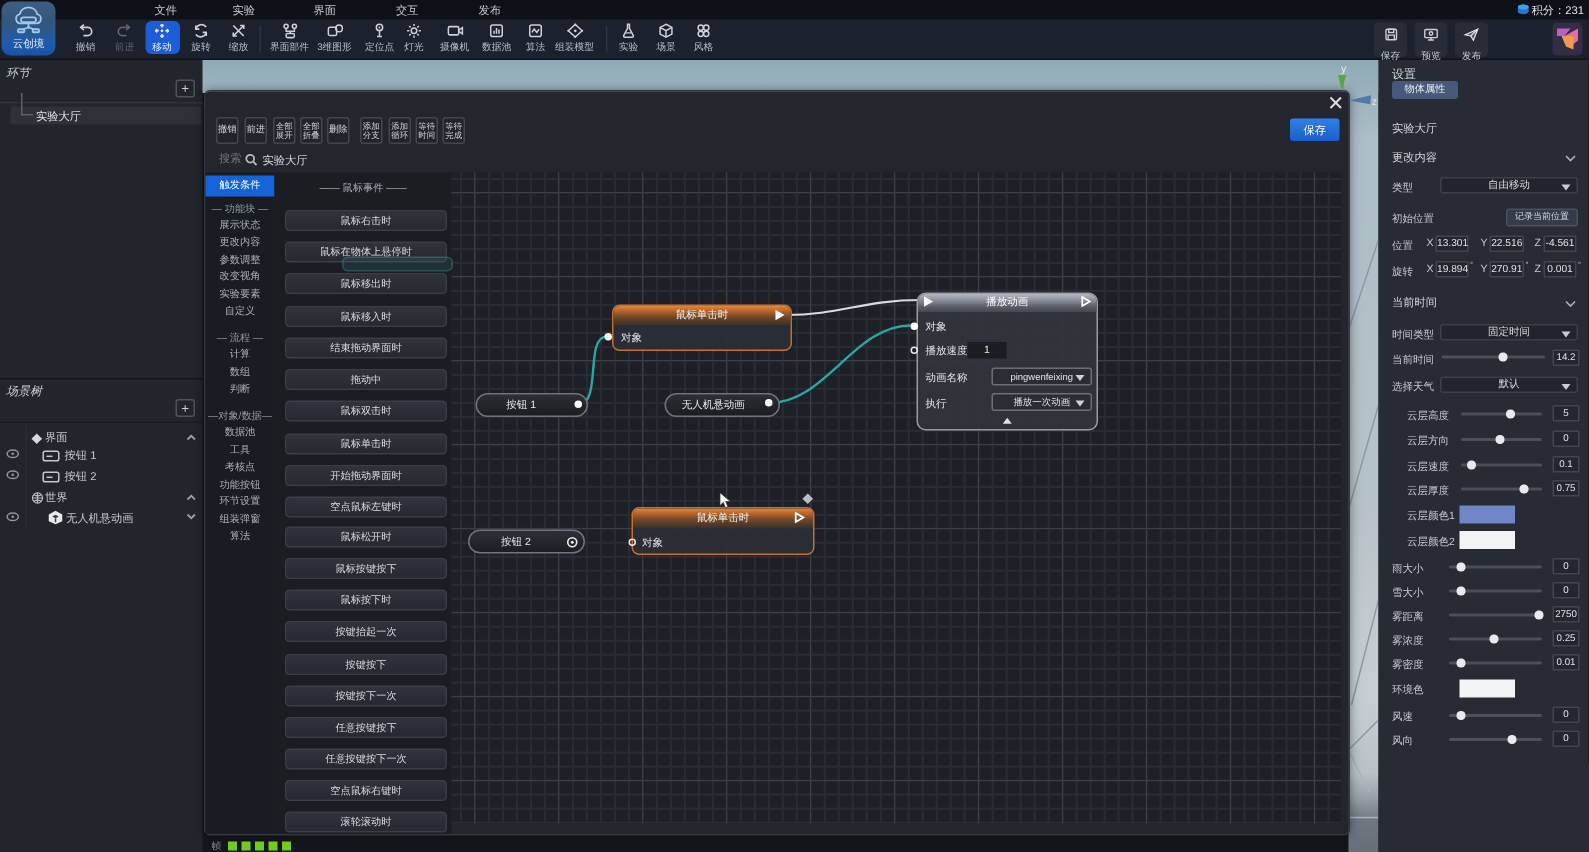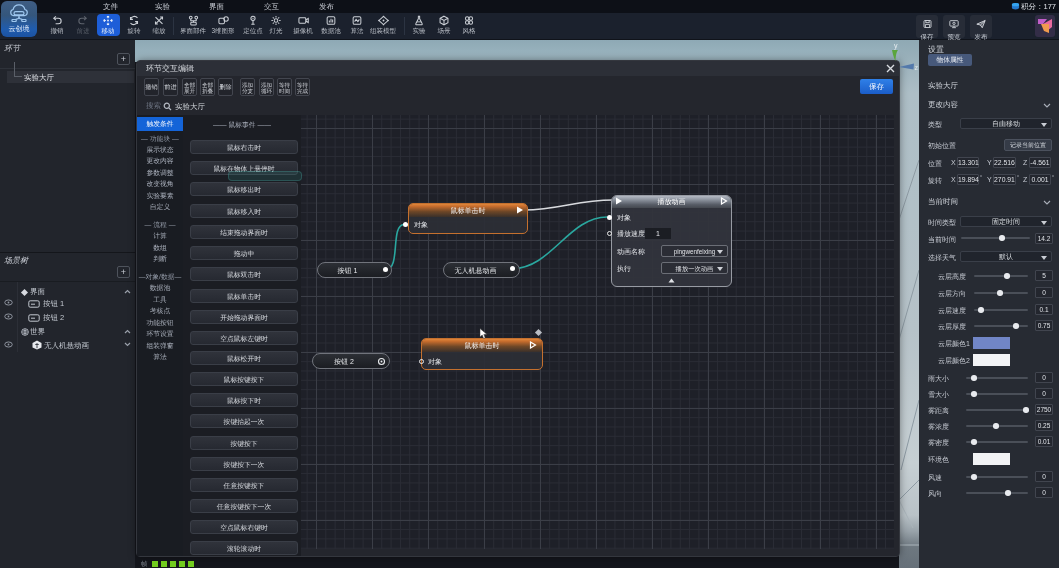--- a/index.html
+++ b/index.html
@@ -89,21 +89,21 @@
 <span class="menuitem" style="left:103px">文件</span>
 <span class="menuitem" style="left:155px">实验</span>
 <span class="menuitem" style="left:209px">界面</span>
 <span class="menuitem" style="left:264px">交互</span>
 <span class="menuitem" style="left:319px">发布</span>
 <svg class="abs" style="left:1011px;top:2px" width="9" height="9" viewBox="0 0 10 10">
         <ellipse cx="5" cy="3" rx="4" ry="1.8" fill="#2f9ae8"></ellipse>
         <path d="M1 3v3.5c0 1 1.8 1.8 4 1.8s4-.8 4-1.8V3" fill="#2478cc"></path>
         <ellipse cx="5" cy="3" rx="4" ry="1.8" fill="#35a4f0"></ellipse>
       </svg>
-<span class="menuitem" style="left:1021px;color:#dfe2e8;white-space:nowrap">积分：177</span>
+<span class="menuitem" style="left:1021px;color:#dfe2e8;white-space:nowrap">积分：231</span>
 </div>
 
 <div id="toolbar">
 <div id="movebtn"></div>
 <div class="tsep" style="left:173px"></div>
 <div class="tsep" style="left:404px"></div>
 </div>
 <div id="logo">
 <svg class="abs" style="left:7px;top:3px" width="22" height="21" viewBox="0 0 22 21" fill="none" stroke="#9ec7ef" stroke-width="1.2">
 <path d="M5.6 11.6 a3.1 3.1 0 0 1 -0.5-6.1 a6.1 6.1 0 0 1 11.8 0 a3.1 3.1 0 0 1 -0.5 6.1 Z"></path>
@@ -429,21 +429,20 @@
 <div class="track" style="left:47px;top:436px;width:62px"></div>
 <div class="knob" style="left:52.25px;top:434px"></div>
 <div class="vbox" style="top:431px">0</div>
 <span class="rlab" style="left:9px;top:449px">风向</span>
 <div class="track" style="left:47px;top:452px;width:62px"></div>
 <div class="knob" style="left:86.25px;top:450px"></div>
 <div class="vbox" style="top:447px">0</div>
 </div>
 
 <div id="dlg">
-<div id="dlgtitle">环节交互编辑</div>
 <svg id="dlgx" viewBox="0 0 9 9" fill="none" stroke="#d8dbe0" stroke-width="1.4">
         <path d="M1 1 L8 8 M8 1 L1 8"></path>
       </svg>
 <div class="dtb one" style="left:7px;width:15px">撤销</div>
 <div class="dtb one" style="left:26px;width:15px">前进</div>
 <div class="dtb two" style="left:45px;width:15px">全部<br>展开</div>
 <div class="dtb two" style="left:63px;width:15px">全部<br>折叠</div>
 <div class="dtb one" style="left:81px;width:15px">删除</div>
 <div class="dtb two" style="left:103px;width:15px">添加<br>分支</div>
 <div class="dtb two" style="left:122px;width:15px">添加<br>循环</div>

